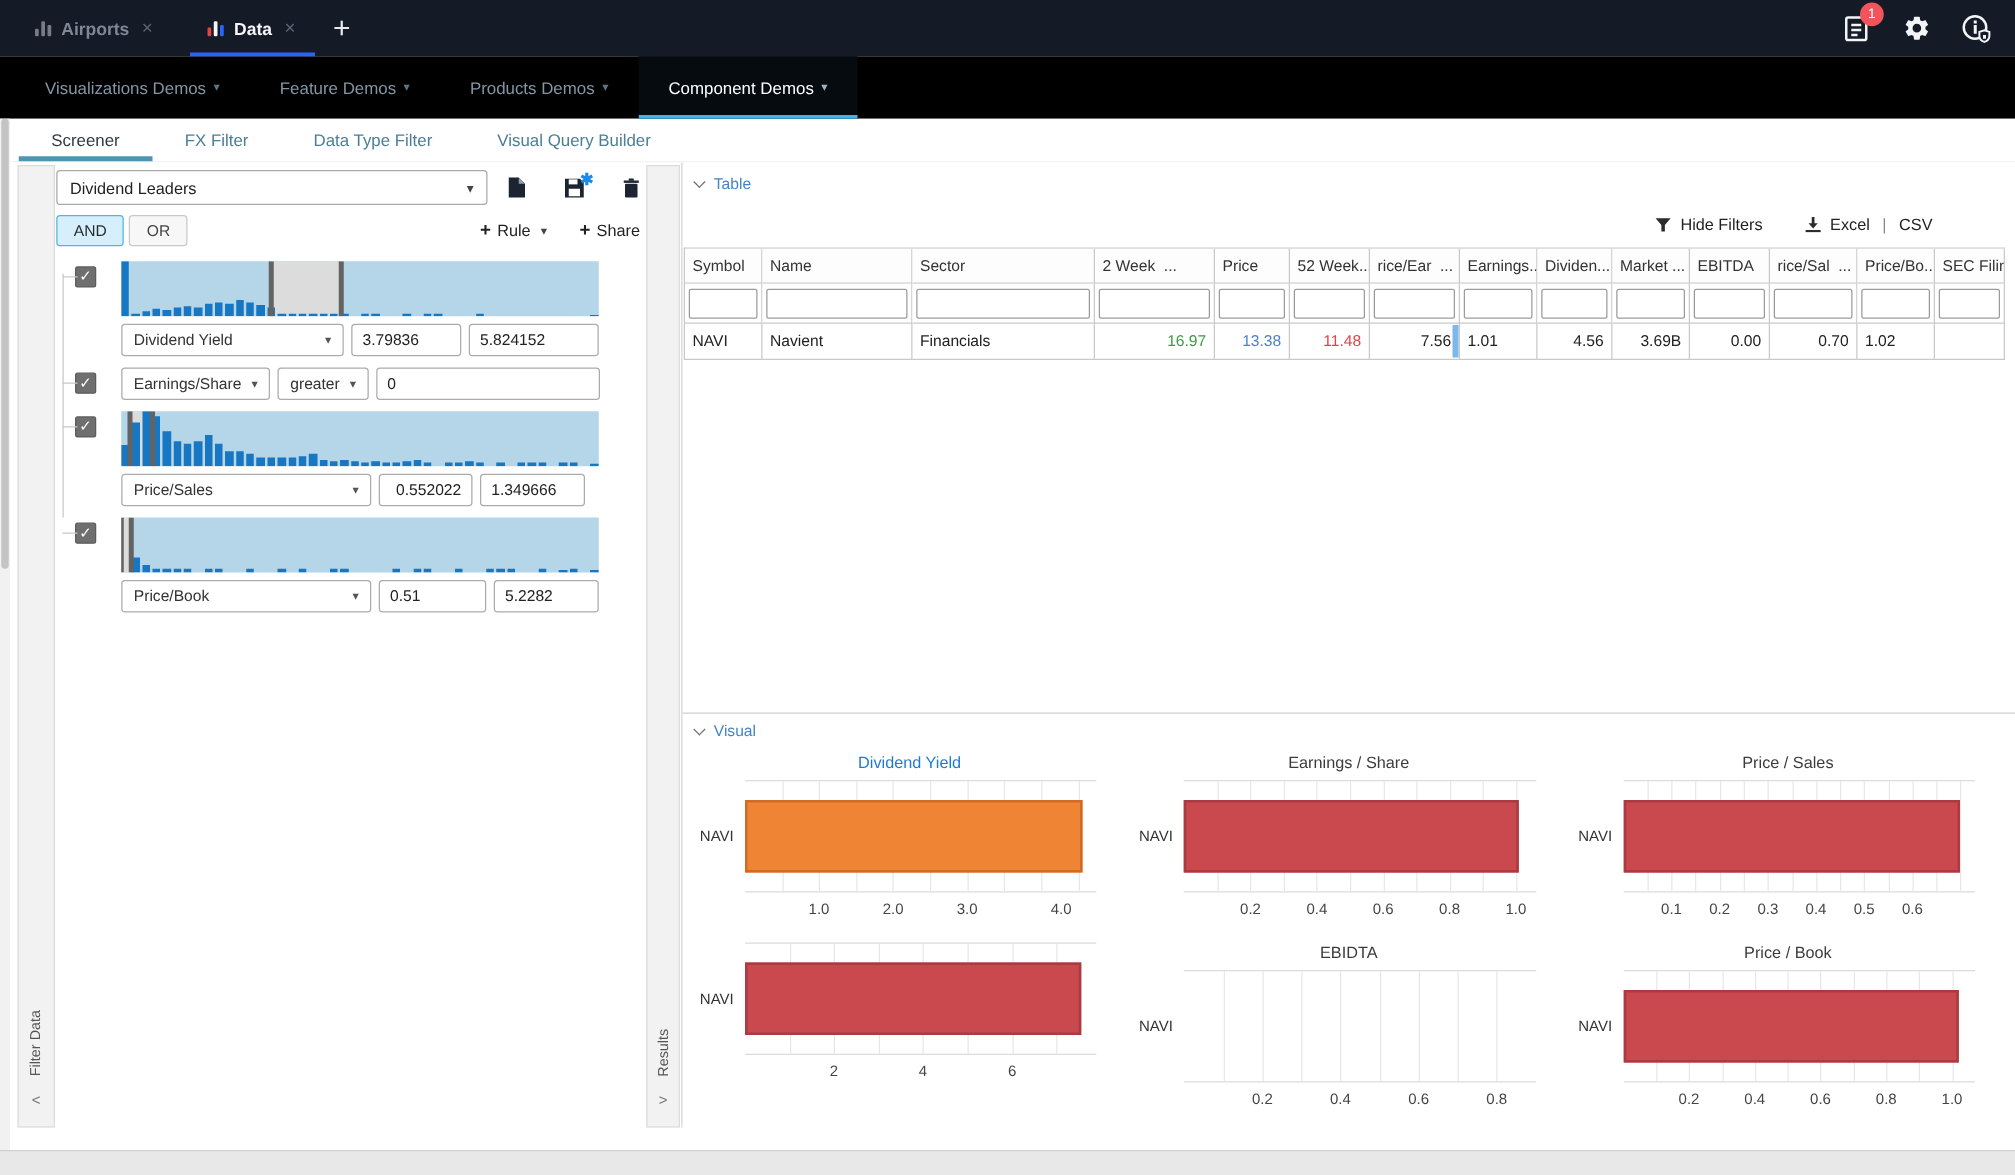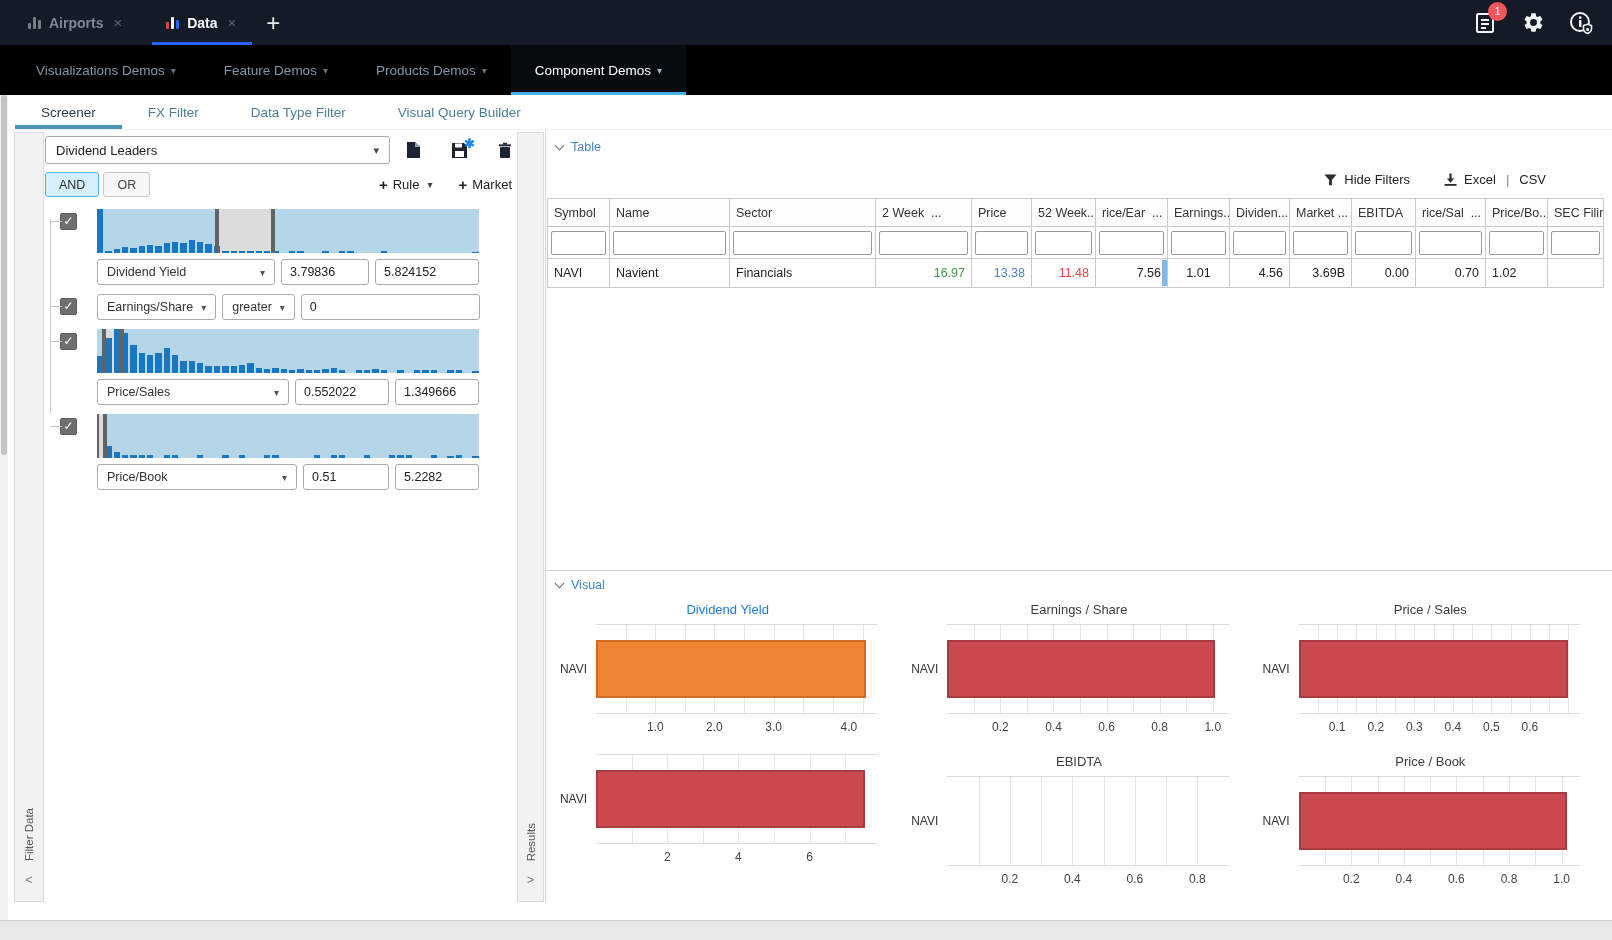--- a/index.html
+++ b/index.html
@@ -249,21 +249,21 @@
       <div class="chip and">AND</div>
       <div class="chip or">OR</div>
       <div class="logic-spacer"></div>
       <div class="add-btn">
         <b>+</b>
         <span>Rule</span>
         <span class="caret">▾</span>
       </div>
       <div class="add-btn">
         <b>+</b>
-        <span>Market</span>
+        <span>Share</span>
       </div>
     </div>
 
     <div class="rules">
       <div class="tree"></div>
 
       <div class="rule">
         <div class="cb">✓</div>
         <div class="rule-body">
           <div class="hist">
@@ -401,21 +401,21 @@
                 <div class="hist-bar" style="height: 5%;"></div>
               </div>
               <div class="hist-handle" style="left: 1.8%;"></div>
               <div class="hist-handle" style="left: 6.5%;"></div>
             </div>
           <div class="rule-fields">
             <div class="sel" style="width:200px">
               <span>Price/Sales</span>
               <span class="caret">▾</span>
             </div>
-            <input class="num" style="width: 94px;" value="0.552022">
+            <input class="num" style="width: 75px; text-align: right;" value="0.552022">
             <input class="num" style="width: 84px;" value="1.349666">
           </div>
         </div>
       </div>
 
       <div class="rule">
         <div class="cb">✓</div>
         <div class="rule-body">
           <div class="hist">
               <div class="hist-sel" style="left: 0%; width: 2%;"></div>
@@ -589,21 +589,21 @@
           <div class="tcell td r" style="width: 60px;">
             <span style="color: rgb(79, 129, 199);">13.38</span>
           </div>
           <div class="tcell td r" style="width: 64px;">
             <span style="color: rgb(224, 69, 69);">11.48</span>
           </div>
           <div class="tcell td r" style="width: 72px;">
             <span>7.56</span>
             <div class="mini-bar"></div>
           </div>
-          <div class="tcell td" style="width: 62px; justify-content: center;">
+          <div class="tcell td" style="width: 62px;">
             <span>1.01</span>
           </div>
           <div class="tcell td r" style="width: 60px;">
             <span>4.56</span>
           </div>
           <div class="tcell td r" style="width: 62px;">
             <span>3.69B</span>
           </div>
           <div class="tcell td r" style="width: 64px;">
             <span>0.00</span>

